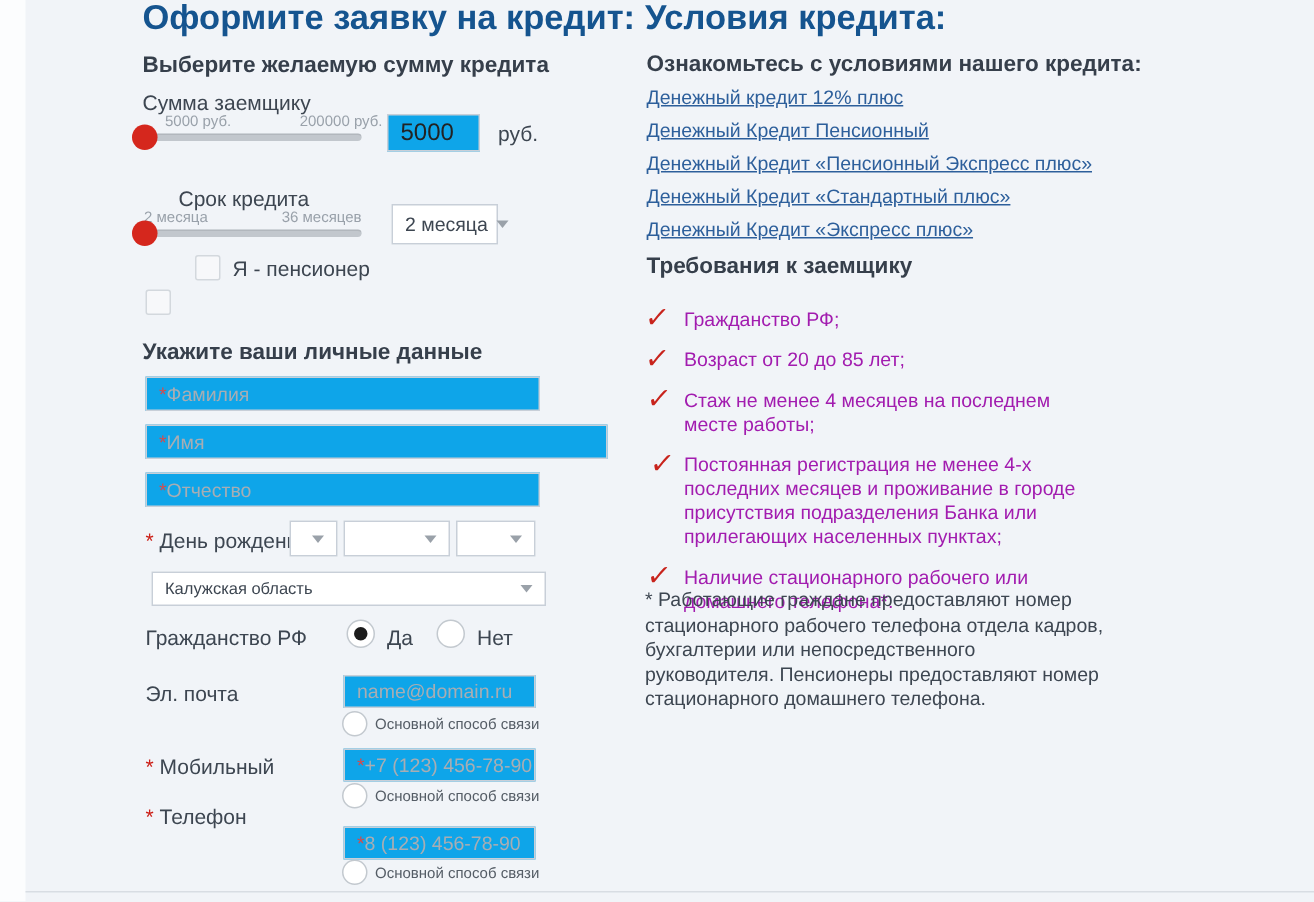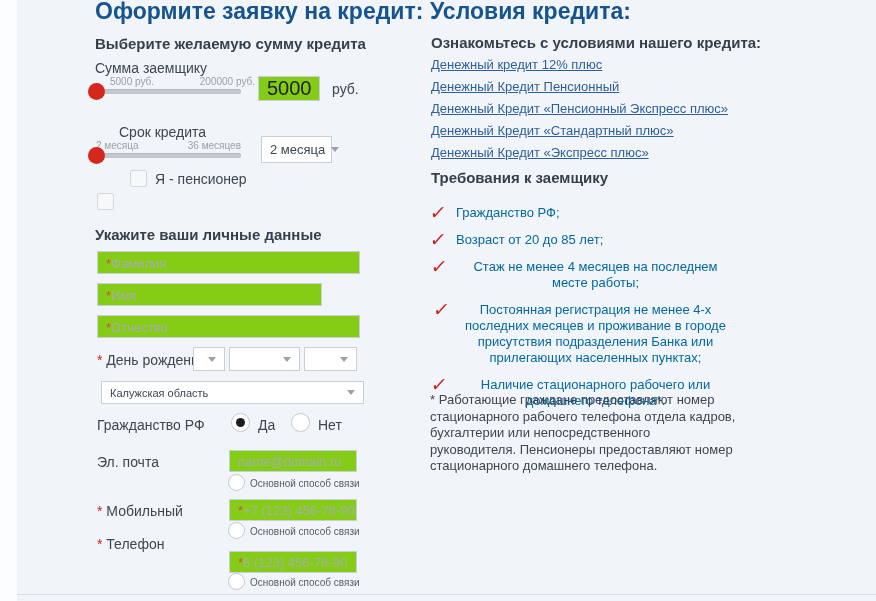--- a/index.html
+++ b/index.html
@@ -26,21 +26,21 @@
   .red-star { color:#cc2018; }
 
   
   .minmax { width:145px; display:flex; justify-content:space-between;
             font-size:10px; color:#99a1aa; }
   .track { width:145px; height:5px; background:#c2c7cd; border-radius:3px;
            box-shadow:inset 0 1px 0 #b2b7bd; }
   .handle { width:17px; height:17px; border-radius:50%; background:#d5271d; }
 
   
-  .txt-input { background:#84cc16; border:1px solid #c8cfd8; font-size:20px;
+  .txt-input { background:#0ea5e9; border:1px solid #c8cfd8; font-size:16px;
                color:#222; padding:0 8px; font-family:inherit; width:100%; height:100%; outline:none; }
   .input-wrap { position:absolute; }
   .fake-ph { position:absolute; left:9px; top:50%; transform:translateY(-50%);
              font-size:13px; color:#a8adb3; pointer-events:none; white-space:nowrap; }
   .fake-ph .red-star { color:#d84a4a; }
   .sel { background:#fff; border:1px solid #c8cfd8; display:flex; align-items:center;
          justify-content:space-between; padding:0 8px; cursor:pointer; }
   .sel-text { font-size:13px; color:#3d4651; white-space:nowrap; }
   .sel-text.small { font-size:11px; }
   .tri { width:0; height:0; border-left:4px solid transparent; border-right:4px solid transparent;
@@ -54,21 +54,21 @@
   .radio.small { width:17px; height:17px; }
   .radio .dot { width:9px; height:9px; background:#1c1c1c; border-radius:50%; }
   .tiny-label { font-size:10px; color:#555d66; }
 
   
   .link { font-size:13px; color:#2d5f9b; text-decoration:underline; white-space:nowrap; cursor:pointer; }
   #req-list { position:absolute; top:205px; left:0; width:305px; }
   .req-item { display:flex; margin-bottom:11px; }
   .req-check { flex:0 0 26px; color:#c8231c; font-size:19px; font-weight:bold;
                line-height:16px; transform:skewX(-8deg); }
-  .req-text { font-size:13px; line-height:16px; color:#0369a1;text-align:center; }
+  .req-text { font-size:13px; line-height:16px; color:#a21caf; }
   #footnote { position:absolute; top:392px; left:0; width:308px;
               font-size:13px; line-height:16.5px; color:#3d4651; }
 </style>
 </head>
 <body>
 
 <div id="screen">
   <div id="left-strip"></div>
 
   <div id="form-col" class="col">
@@ -108,21 +108,21 @@
     <div class="abs" style="left:2px; top:193px; display:flex; align-items:center; gap:8px;">
       <span class="cb"></span>
     </div>
 
     <div class="sec-heading abs" style="left:0; top:226px;">Укажите ваши личные данные</div>
 
     <div class="input-wrap" style="left:2px; top:251px; width:263px; height:23px;">
       <input class="txt-input" type="text" style="">
       <span class="fake-ph"><span class="red-star">*</span><span>Фамилия</span></span>
     </div>
-    <div class="input-wrap" style="left:2px; top:283px; width:225px; height:23px;text-decoration:underline;">
+    <div class="input-wrap" style="left:2px; top:283px; width:308px; height:23px;text-decoration:underline;">
       <input class="txt-input" type="text" style="">
       <span class="fake-ph"><span class="red-star">*</span><span>Имя</span></span>
     </div>
     <div class="input-wrap" style="left:2px; top:315px; width:263px; height:23px;">
       <input class="txt-input" type="text" style="">
       <span class="fake-ph"><span class="red-star">*</span><span>Отчество</span></span>
     </div>
 
     <div class="field-label abs" style="left:2px; top:352px;"><span class="red-star">* </span><span>День рождения:</span></div>
     <div class="sel abs" style="left:98px; top:347px; width:32px; height:24px;">

